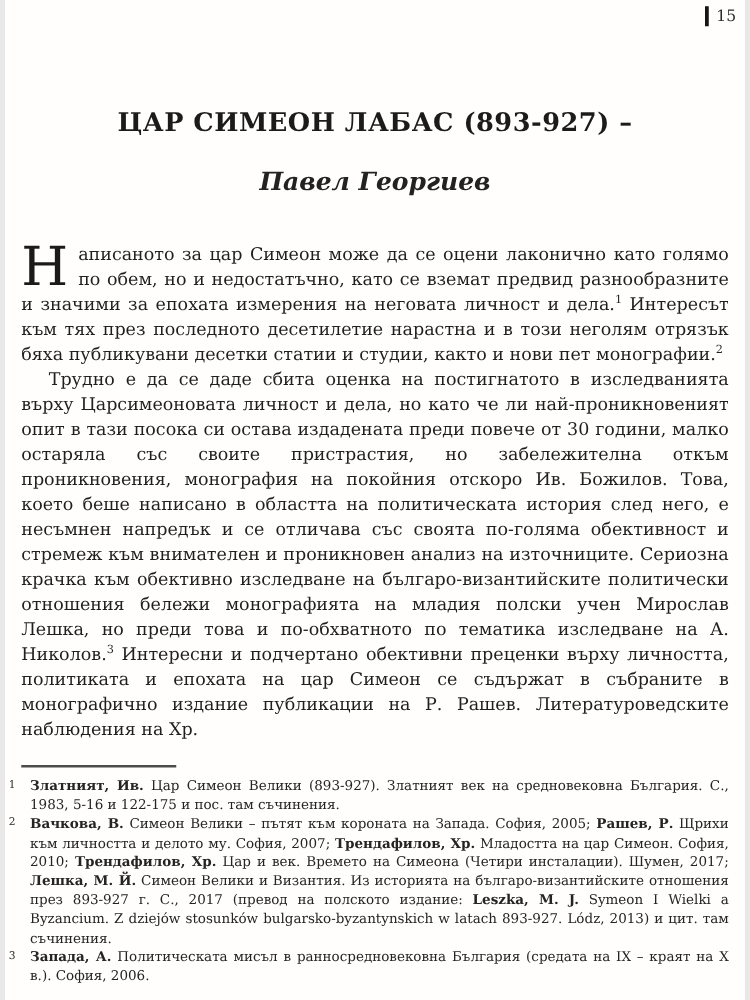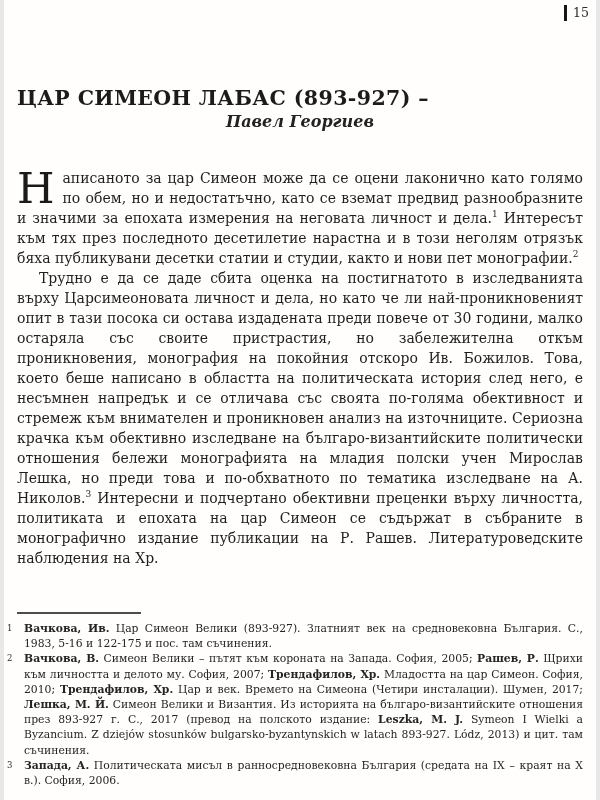--- a/index.html
+++ b/index.html
@@ -32,30 +32,32 @@
   }
   .pagenum {
     font-size: 12.5px;
     line-height: 16px;
     color: #2a2a2a;
   }
   
   .title {
     margin: 0;
     padding-top: 86px;
+    text-align: center;
     font-size: 20.5px;
     line-height: 25.5px;
     font-weight: 700;
     letter-spacing: 0.4px;
     color: #1b1b1b;
   }
   .title span { display: block; }
   .author {
+    margin-top: 21px;
     text-align: center;
-    font-size: 16px;
+    font-size: 20px;
     font-weight: 700;
     font-style: italic;
     color: #222;
   }
   
   .body-text {
     margin-top: 37px;
     height: 404px;
     overflow: hidden;
     font-size: 14px;
@@ -124,19 +126,19 @@
   <div class="author">Павел Георгиев</div>
 
   <div class="body-text">
       <p><span class="dropcap">Н</span><span>аписаното за цар Симеон може да се оцени лаконично като голямо по обем, но и недостатъчно, като се вземат предвид разнообразните и значими за епохата измерения на неговата личност и дела.</span><sup class="fn-ref">1</sup><span> Интересът към тях през последното десетилетие нарастна и в този неголям отрязък бяха публикувани десетки статии и студии, както и нови пет монографии.</span><sup class="fn-ref">2</sup></p>
       <p class="indent"><span>Трудно е да се даде сбита оценка на постигнатото в изследванията върху Царсимеоновата личност и дела, но като че ли най-проникновеният опит в тази посока си остава издадената преди повече от 30 години, малко остаряла със своите пристрастия, но забележителна откъм проникновения, монография на покойния отскоро Ив. Божилов. Това, което беше написано в областта на политическата история след него, е несъмнен напредък и се отличава със своята по-голяма обективност и стремеж към внимателен и проникновен анализ на източниците. Сериозна крачка към обективно изследване на българо-византийските политически отношения бележи монографията на младия полски учен Мирослав Лешка, но преди това и по-обхватното по тематика изследване на А. Николов.</span><sup class="fn-ref">3</sup><span> Интересни и подчертано обективни преценки върху личността, политиката и епохата на цар Симеон се съдържат в събраните в монографично издание публикации на Р. Рашев. Литературоведските наблюдения на Хр.</span></p>
     </div>
 
   <div class="footnotes">
     <hr class="fn-rule">
     <div id="fn-list">
-        <div class="footnote"><span class="fn-num">1</span><span class="b">Вачкова, Ив.</span><span> Цар Симеон Велики (893-927). Златният век на средновековна България. С., 1983, 5-16 и 122-175 и пос. там съчинения.</span></div>
+        <div class="footnote"><span class="fn-num">1</span><span class="b">Златният, Ив.</span><span> Цар Симеон Велики (893-927). Златният век на средновековна България. С., 1983, 5-16 и 122-175 и пос. там съчинения.</span></div>
         <div class="footnote"><span class="fn-num">2</span><span class="b">Вачкова, В.</span><span> Симеон Велики – пътят към короната на Запада. София, 2005; </span><span class="b">Рашев, Р.</span><span> Щрихи към личността и делото му. София, 2007; </span><span class="b">Трендафилов, Хр.</span><span> Младостта на цар Симеон. София, 2010; </span><span class="b">Трендафилов, Хр.</span><span> Цар и век. Времето на Симеона (Четири инсталации). Шумен, 2017; </span><span class="b">Лешка, М. Й.</span><span> Симеон Велики и Византия. Из историята на българо-византийските отношения през 893-927 г. С., 2017 (превод на полското издание: </span><span class="b">Leszka, M. J.</span><span> Symeon I Wielki a Byzancium. Z dziejów stosunków bulgarsko-byzantynskich w latach 893-927. Lódz, 2013) и цит. там съчинения.</span></div>
         <div class="footnote"><span class="fn-num">3</span><span class="b">Запада, А.</span><span> Политическата мисъл в ранносредновековна България (средата на IX – краят на X в.). София, 2006.</span></div>
       </div>
   </div>
 
 </div>
 
 </body></html>

